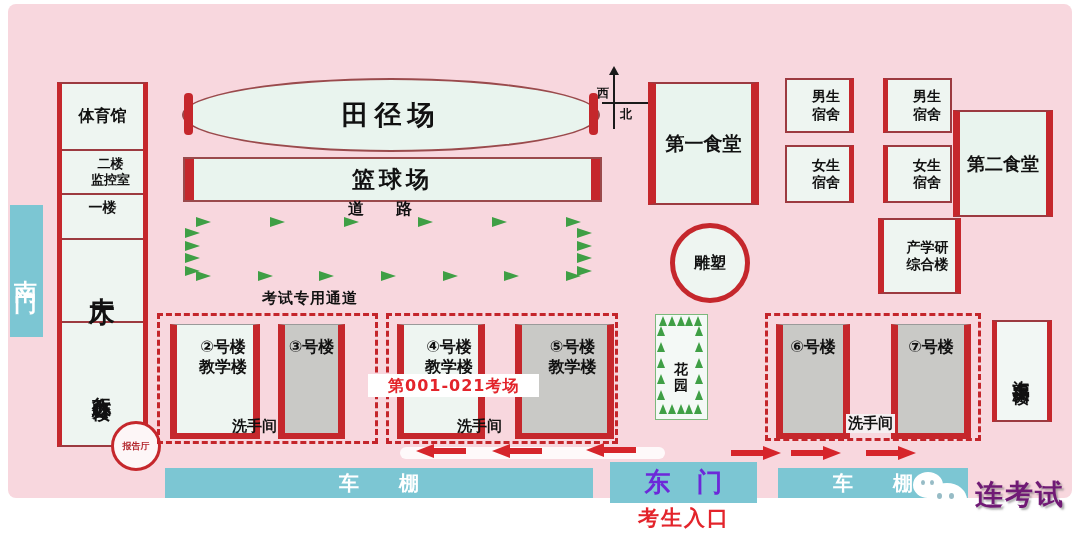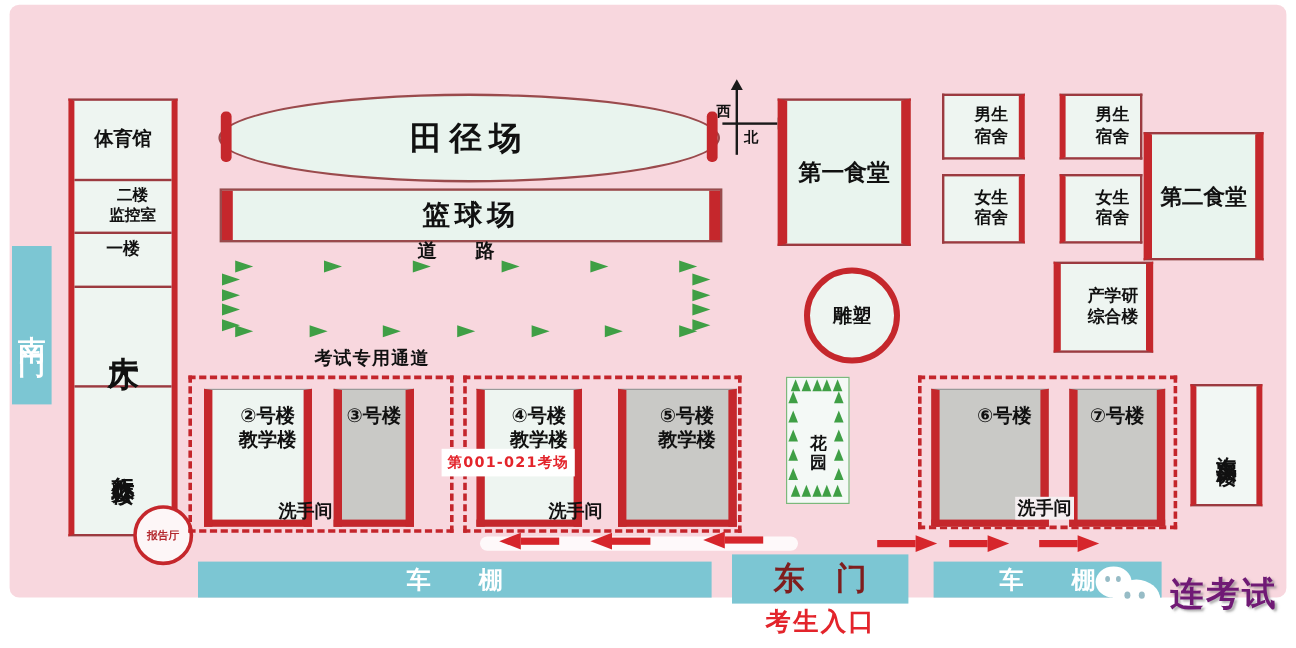--- a/index.html
+++ b/index.html
@@ -70,21 +70,21 @@
   .g1{left:157px;top:313px;width:215px;height:125px;}
   .g2{left:386px;top:313px;width:226px;height:125px;}
   .g3{left:765px;top:313px;width:210px;height:122px;}
   .bld{position:absolute;top:8px;display:flex;align-items:flex-start;justify-content:center;
        text-align:center;font-size:16px;font-weight:bold;padding-top:12px;
        border-left:7px solid #c5272c;border-right:7px solid #c5272c;
        border-top:1px solid #9a9a9a;border-bottom:6px solid #c5272c;height:96px;}
   .bld.white{background:#eef5f1;}
   .bld.gray{background:#c9c9c6;}
   .wash{position:absolute;bottom:5px;font-size:15px;font-weight:bold;}
-  .examlabel{position:absolute;background:#fff;padding:0 5px;font-size:12px;font-weight:bold;
+  .examlabel{position:absolute;background:#fff;padding:0 20px;font-size:16px;font-weight:bold;
              color:#e3242b;letter-spacing:1px;z-index:5;line-height:23px;}
 
   
   .sculpt{left:670px;top:223px;width:70px;height:70px;border-radius:50%;background:#eef5f1;
           border:5px solid #c5272c;font-size:16px;font-weight:bold;}
   .gardenv{left:655px;top:314px;width:51px;height:104px;background:#f4f9f6;border:1px solid #7cb87c;
            font-size:14px;font-weight:bold;letter-spacing:16px;}
 
   
   .cant1{left:648px;top:82px;width:95px;height:119px;background:#e9f4ee;
@@ -104,21 +104,21 @@
            border-top:2px solid #9c3a40;border-bottom:2px solid #9c3a40;
            border-left:6px solid #c5272c;border-right:6px solid #c5272c;font-size:14px;font-weight:bold;}
   .auto{left:992px;top:320px;width:50px;height:98px;background:#f2f7f4;
         border-top:2px solid #9c3a40;border-bottom:2px solid #9c3a40;
         border-left:5px solid #c5272c;border-right:5px solid #c5272c;
         font-size:17px;font-weight:bold;letter-spacing:2px;}
 
   
   .shed1{left:165px;top:468px;width:428px;height:30px;background:#7cc6d3;color:#fff;
          font-size:20px;font-weight:bold;}
-  .eastgate{left:610px;top:462px;width:147px;height:41px;background:#7cc6d3;color:#7f1d1d;
+  .eastgate{left:610px;top:462px;width:147px;height:41px;background:#7cc6d3;color:#6d28d9;
             font-size:26px;font-weight:bold;z-index:2;}
   .shed2{left:778px;top:468px;width:190px;height:30px;background:#7cc6d3;color:#fff;
          font-size:20px;font-weight:bold;}
   .entrance{left:638px;top:504px;font-size:21px;font-weight:bold;color:#e3242b;letter-spacing:2px;}
 
   
   .smudge{left:400px;top:447px;width:265px;height:12px;background:#fff;border-radius:6px;opacity:.85;}
   .arrow{position:absolute;width:50px;height:14px;z-index:3;}
   .arrow::after{content:'';position:absolute;top:4px;width:32px;height:6px;background:#d6252b;}
   .arrow.left::after{right:0;}
@@ -257,21 +257,21 @@
     </div>
   <div class="trees col t-up" style="left:695px;top:326px;height:74px;">
       <i></i>
       <i></i>
       <i></i>
       <i></i>
       <i></i>
     </div>
 
   <div class="group g3">
-    <div class="bld gray" style="left:8px;width:60px;padding-left:24px;">⑥号楼</div>
+    <div class="bld gray" style="left:8px;width:60px;">⑥号楼</div>
     <div class="bld gray" style="left:123px;width:66px;">⑦号楼</div>
     <div class="wash" style="left:78px;background:#f5eff1;padding:0 2px;">洗手间</div>
   </div>
 
   <div class="abs cant1 flexc">第一食堂</div>
   <div class="dorm d1 pre">男生
 宿舍</div>
   <div class="dorm d2 pre">男生
 宿舍</div>
   <div class="dorm d3 pre">女生

